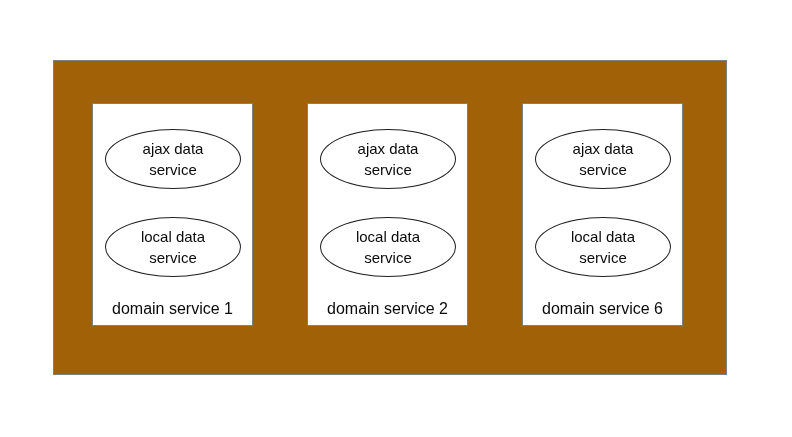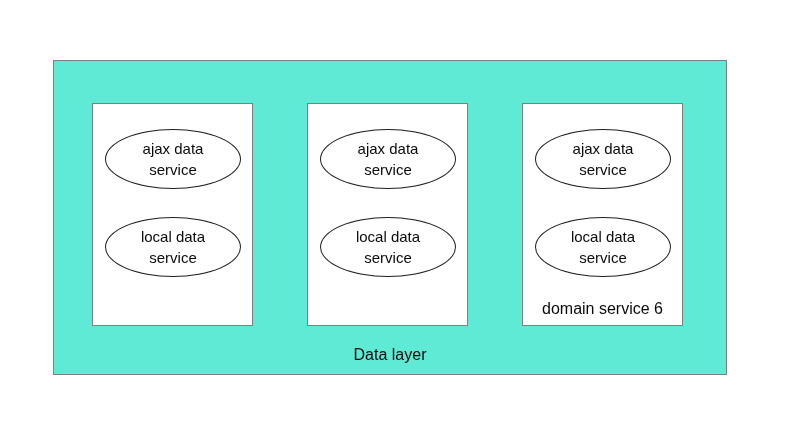--- a/index.html
+++ b/index.html
@@ -16,21 +16,21 @@
     overflow: hidden;
   }
   .outer-box {
     position: absolute;
     left: 53px;
     top: 60px;
     width: 674px;
     height: 315px;
     border: 1px solid #7f7f7f;
     box-sizing: border-box;
-    background: #5eead4;
+    background: #a16207;
   }
   .group-box {
     position: absolute;
     top: 42px;
     width: 161px;
     height: 223px;
     border: 1px solid #7f7f7f;
     box-sizing: border-box;
     background: #ffffff;
   }
@@ -88,35 +88,36 @@
 
 <div class="outer-box">
 
   <div class="group-box g1">
     <div class="ellipse e1">
       <span class="ellipse-text">ajax data service</span>
     </div>
     <div class="ellipse e2">
       <span class="ellipse-text">local data service</span>
     </div>
+    <div class="group-label">domain service 1</div>
   </div>
 
   <div class="group-box g2">
     <div class="ellipse e1">
       <span class="ellipse-text">ajax data service</span>
     </div>
     <div class="ellipse e2">
       <span class="ellipse-text">local data service</span>
     </div>
+    <div class="group-label">domain service 2</div>
   </div>
 
   <div class="group-box g3">
     <div class="ellipse e1">
       <span class="ellipse-text">ajax data service</span>
     </div>
     <div class="ellipse e2">
       <span class="ellipse-text">local data service</span>
     </div>
     <div class="group-label">domain service 6</div>
   </div>
 
-  <div class="outer-label">Data layer</div>
 </div>
 
 </body></html>

